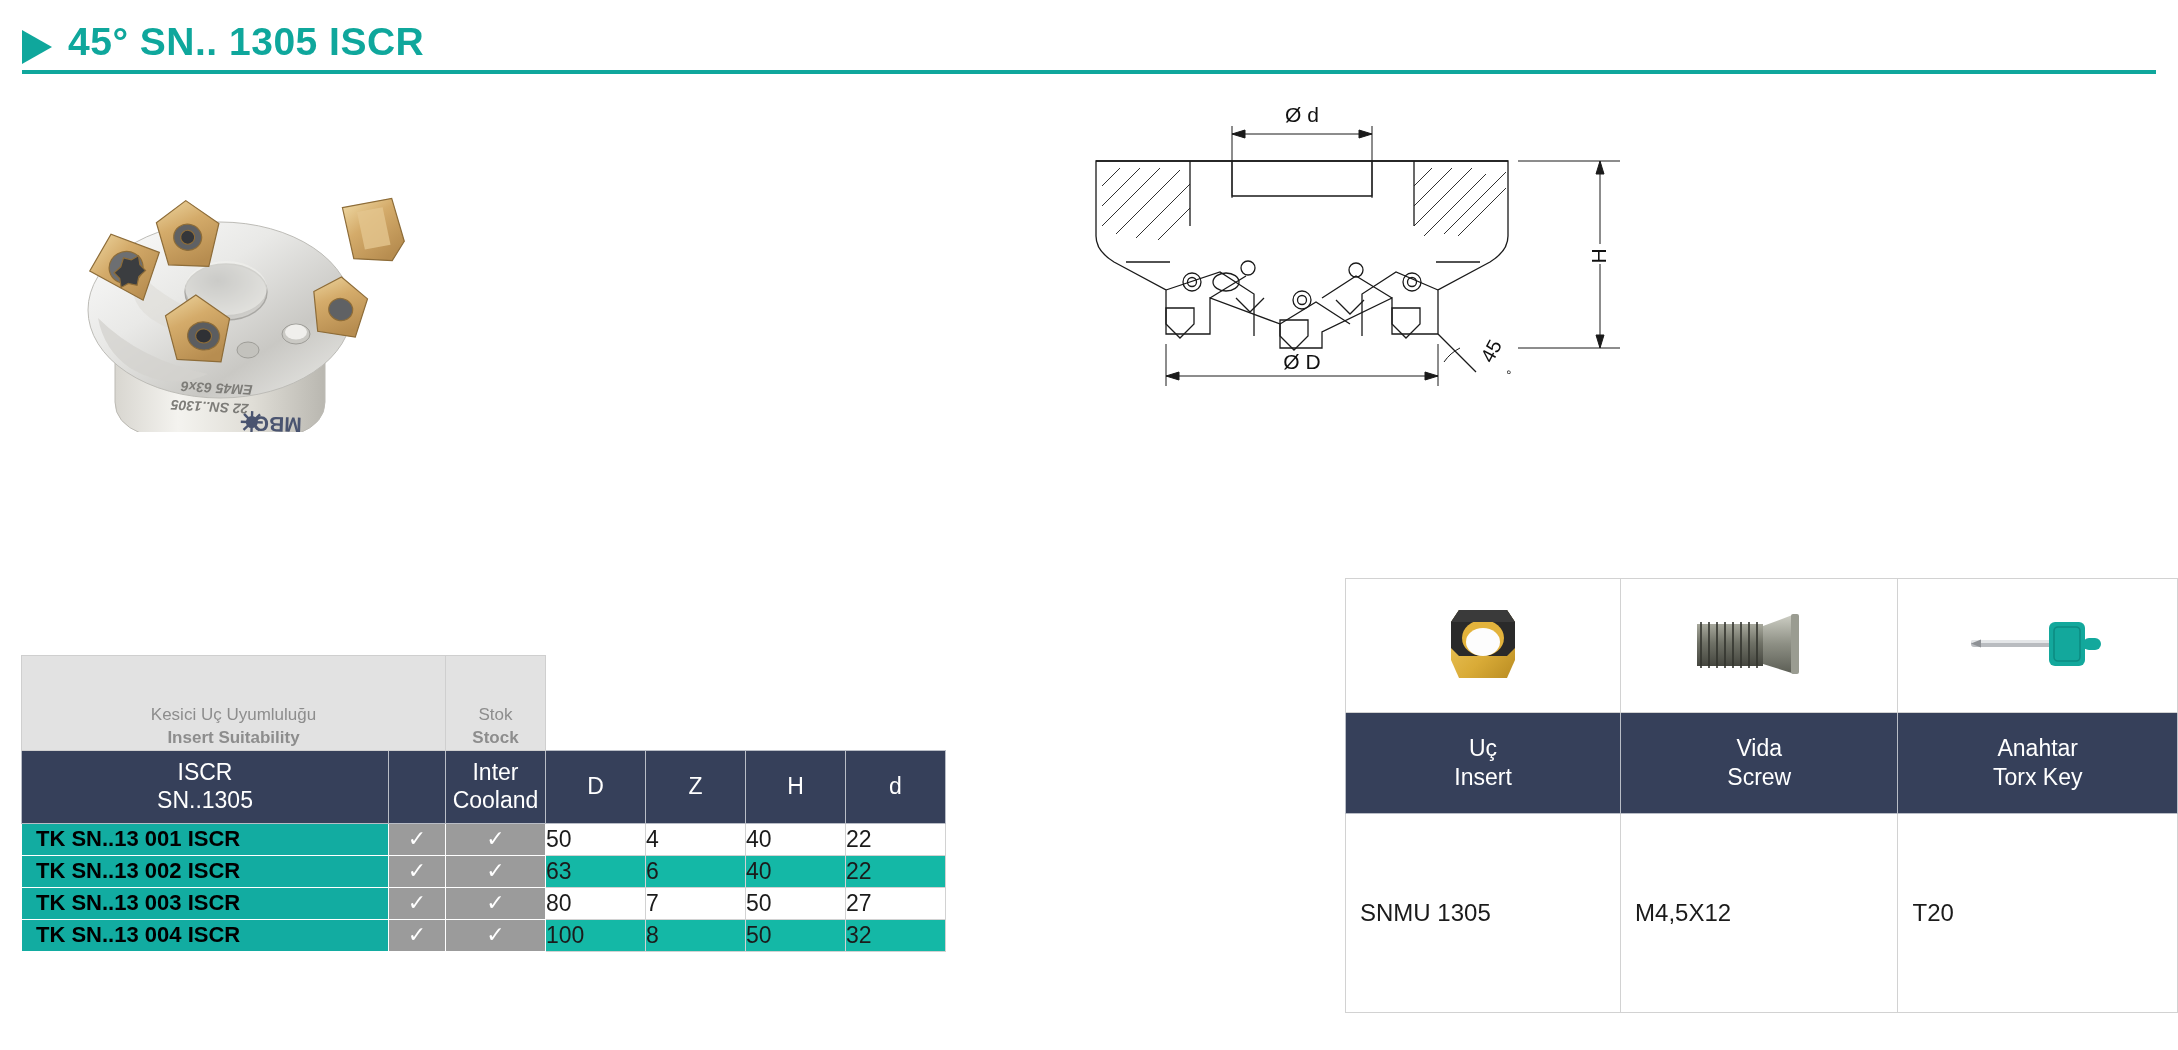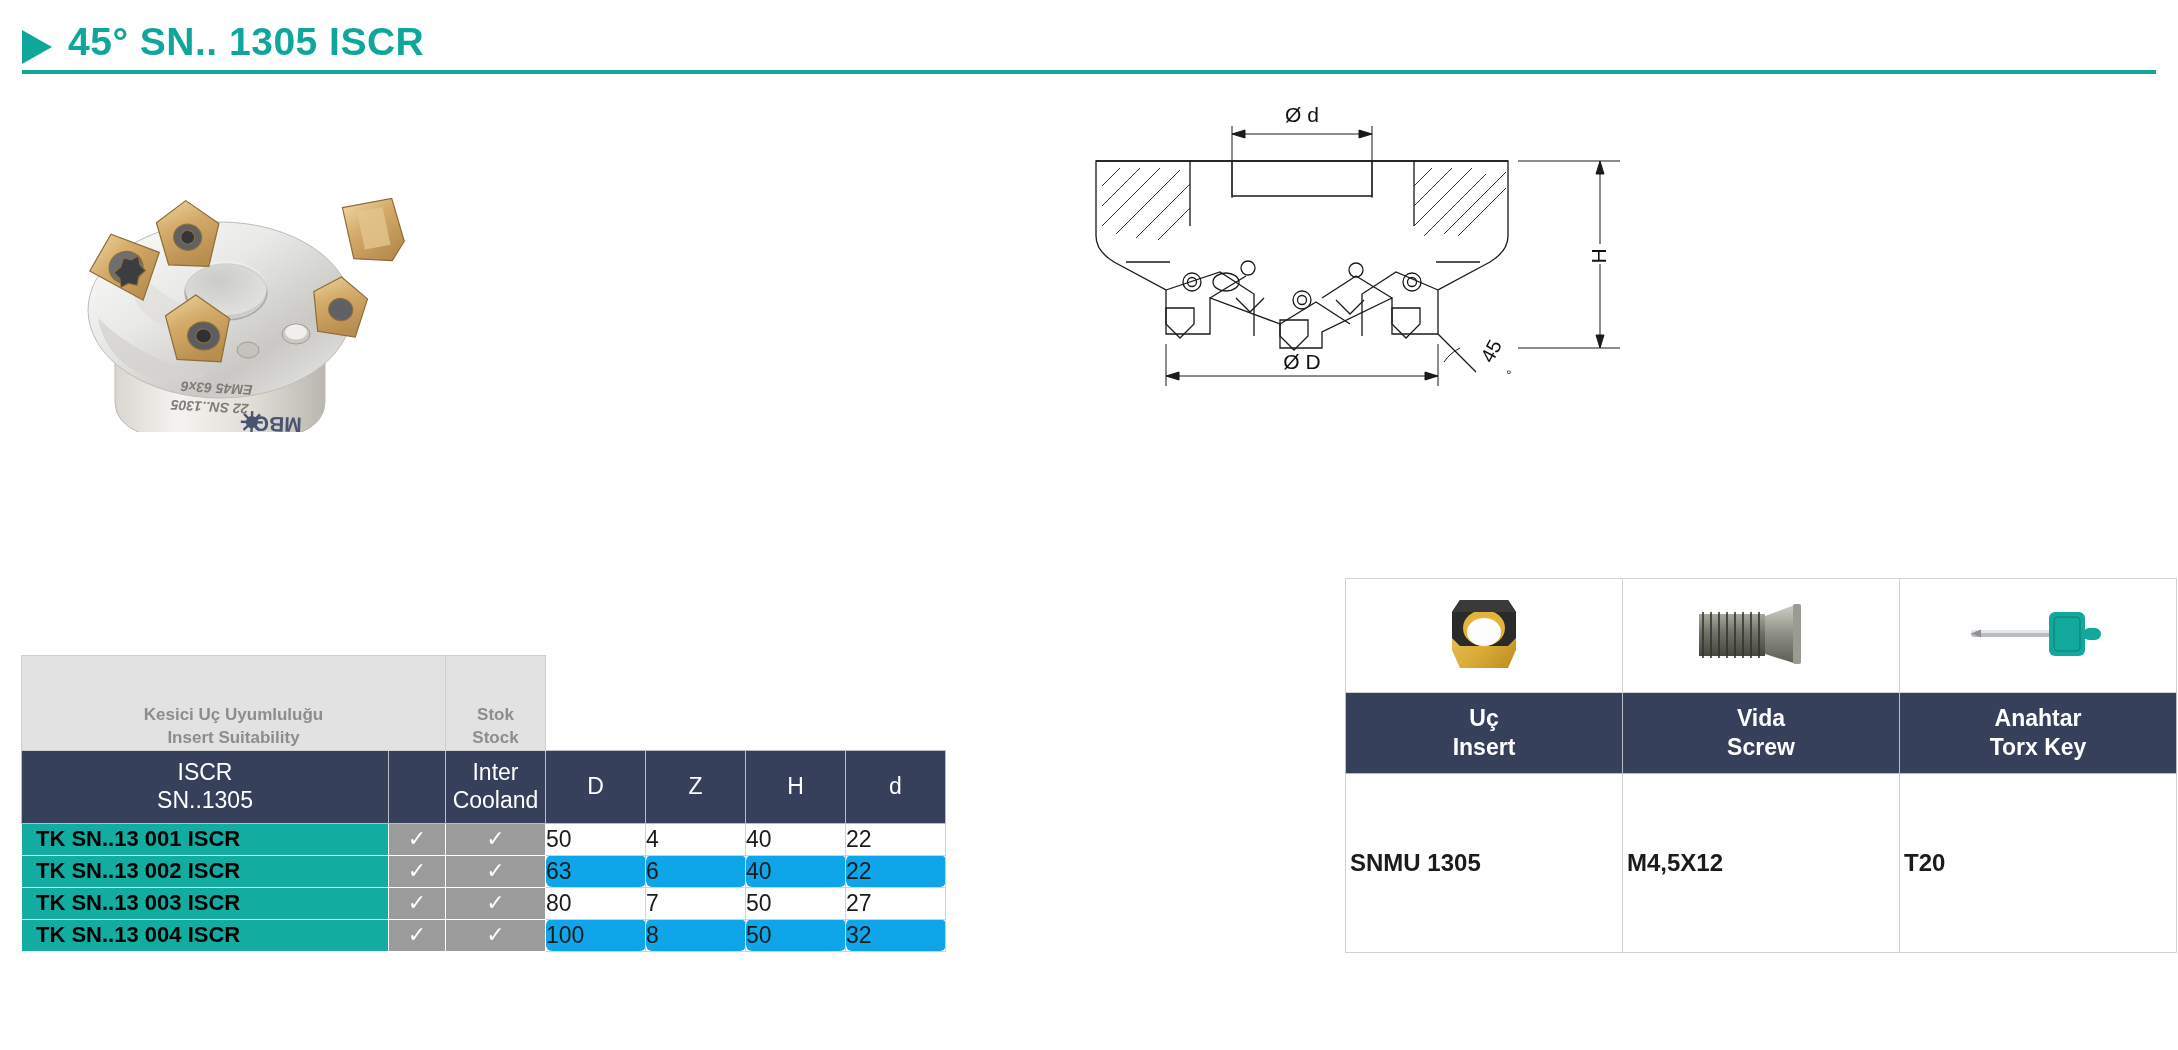--- a/index.html
+++ b/index.html
@@ -19,36 +19,36 @@
   #photo{position:absolute;left:20px;top:92px;width:420px;height:340px;}
 
   
   #drawing{position:absolute;left:1040px;top:86px;width:1060px;height:330px;}
 
   
   #left-table{position:absolute;left:21px;top:655px;border-collapse:collapse;}
   #left-table td,#left-table th{padding:0;border:1.5px solid #ffffff;}
   .sub-head{background:#e2e2e2;color:#8d8d8d;text-align:center;font-size:17px;line-height:1.35;
             border:1.5px solid #cfcfcf !important;}
-  .sub-head b{font-weight:bold;display:block;margin-top:48px;}
+  .sub-head b{font-weight:normal;display:block;margin-top:48px;}
   .sub-head span{font-weight:bold;display:block;}
   .dark{background:#36405a;color:#ffffff;text-align:center;font-size:23px;line-height:1.2;
         border:1.5px solid #b9bdc6 !important;}
   .dark .l2{display:block;}
   .name-cell{background:#12aca1;color:#000000;font-size:22px;font-weight:bold;
              padding-left:14px !important;height:31px;border:1.5px solid #ffffff !important;}
   .mark-cell{background:#9b9b9b;color:#ffffff;text-align:center;font-size:22px;
              border:1.5px solid #ffffff !important;}
   .num-cell{font-size:23px;color:#1b1b1b;border:1px solid #d2d2d2 !important;}
-  .num-cell.alt{background:#0ea5e9;border-radius:6px;}
+  .num-cell.alt{background:#14b8a6;}
   .num-cell.white{background:#ffffff;}
 
   
   #right-table{position:absolute;left:1345px;top:578px;border-collapse:collapse;}
-  #right-table td{border:1.5px solid #d2d2d2;padding:4px;font-weight:bold;}
+  #right-table td{border:1.5px solid #d2d2d2;padding:14px;}
   .pic-cell{height:105px;width:268px;background:#ffffff;text-align:center;vertical-align:middle;}
   .rt-head{background:#36405a;color:#ffffff;text-align:center;font-size:23px;line-height:1.25;height:72px;
            border:1.5px solid #b9bdc6 !important;}
   .rt-val{text-align:left;font-size:24px;color:#1b1b1b;height:170px;vertical-align:middle;background:#fff;}
   .dim-label{font-family:"Liberation Sans",sans-serif;}
 </style>
 </head>
 <body>
 
 <div id="header">

